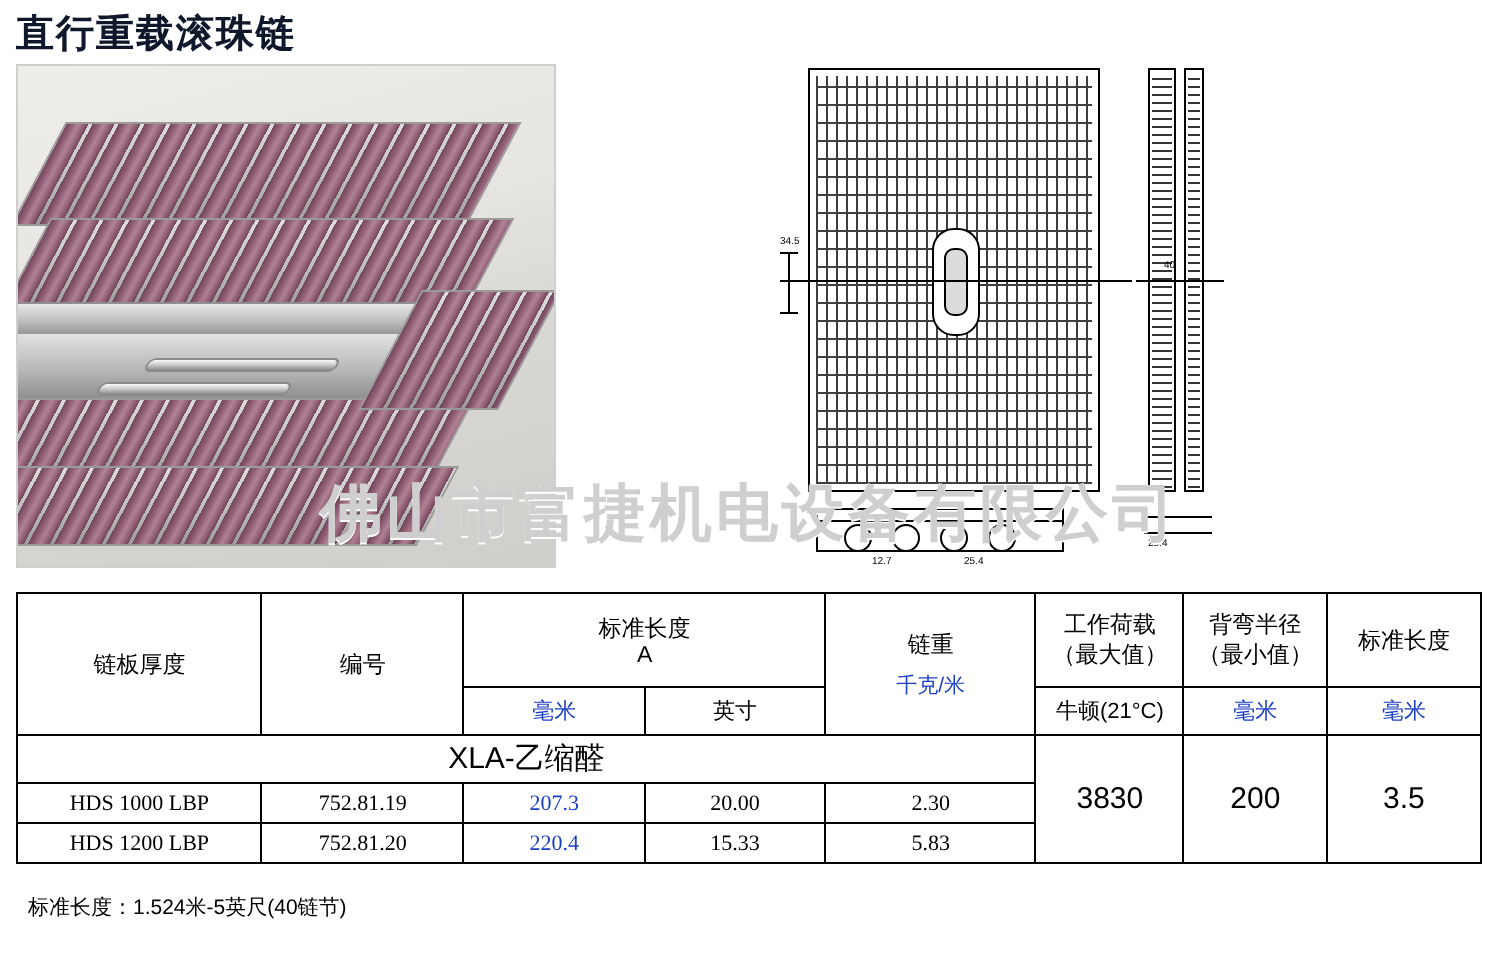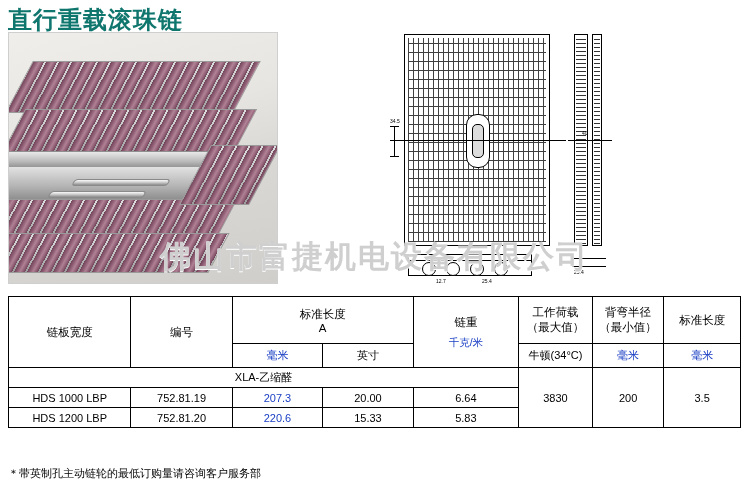--- a/index.html
+++ b/index.html
@@ -19,24 +19,24 @@
     position: relative;
     width: 749px;
     height: 488px;
   }
 
   
   .title {
     position: absolute;
     left: 8px;
     top: 4px;
-    font-size: 24px;
+    font-size: 19px;
     font-weight: bold;
     letter-spacing: 1px;
-    color: #0f766e;
+    color: #0f172a;
   }
 
   
   .photo-panel {
     position: absolute;
     left: 8px;
     top: 32px;
     width: 268px;
     height: 250px;
     border: 1px solid #cfcfcf;
@@ -141,22 +141,22 @@
   table.spec td, table.spec th {
     border: 1px solid #000;
     text-align: center;
     vertical-align: middle;
     padding: 2px 2px;
     font-weight: normal;
   }
   .hdr-main { height: 42px; font-size: 11.5px; }
   .hdr-sub { height: 19px; }
   .blue { color: #1a3fc4; }
-  .row-h { height: 20px; }
-  .band { height: 15px; font-size: 11px; margin-left: 12px; }
+  .row-h { height: 20px; font-family: Liberation Serif, serif; }
+  .band { height: 15px; font-size: 15px; margin-left: 12px; }
   .footnote {
     position: absolute;
     left: 8px;
     top: 466px;
     font-size: 11px;
     color: #000;
   }
   .std-len {
     position: absolute;
     left: 14px;
@@ -245,60 +245,60 @@
         <col style="width:104px">
         <col style="width:94px">
         <col style="width:94px">
         <col style="width:110px">
         <col style="width:76px">
         <col style="width:74px">
         <col style="width:80px">
       </colgroup>
       <tbody>
           <tr>
-        <th class="hdr-main" rowspan="2">链板宽度</th>
+        <th class="hdr-main" rowspan="2">链板厚度</th>
         <th class="hdr-main" rowspan="2">编号</th>
         <th class="hdr-main" colspan="2">
           <div>标准长度</div>
           <div>A</div>
         </th>
         <th class="hdr-main" rowspan="2">
           <div>链重</div>
           <div class="blue" style="font-size:10.5px; margin-top:6px;">千克/米</div>
         </th>
         <th class="hdr-main">工作荷载（最大值）</th>
         <th class="hdr-main">背弯半径（最小值）</th>
         <th class="hdr-main">标准长度</th>
       </tr>
       <tr>
         <th class="hdr-sub blue">毫米</th>
         <th class="hdr-sub">英寸</th>
-        <th class="hdr-sub">牛顿(34°C)</th>
+        <th class="hdr-sub">牛顿(21°C)</th>
         <th class="hdr-sub blue">毫米</th>
         <th class="hdr-sub blue">毫米</th>
       </tr>
       <tr>
         <td class="band" colspan="5">XLA-乙缩醛</td>
         <td class="band" rowspan="3">3830</td>
         <td class="band" rowspan="3">200</td>
         <td class="band" rowspan="3">3.5</td>
       </tr>
       <tr class="row-h">
         <td>HDS 1000 LBP</td>
         <td>752.81.19</td>
         <td class="blue">207.3</td>
         <td>20.00</td>
-        <td>6.64</td>
+        <td>2.30</td>
       </tr>
       <tr class="row-h">
         <td>HDS 1200 LBP</td>
         <td>752.81.20</td>
-        <td class="blue">220.6</td>
+        <td class="blue">220.4</td>
         <td>15.33</td>
         <td>5.83</td>
       </tr>
     </tbody>
       </table>
   </div>
 
-  <div class="footnote">＊带英制孔主动链轮的最低订购量请咨询客户服务部</div>
+  <div class="std-len">标准长度：1.524米-5英尺(40链节)</div>
 
 </div>
 
 </body></html>

